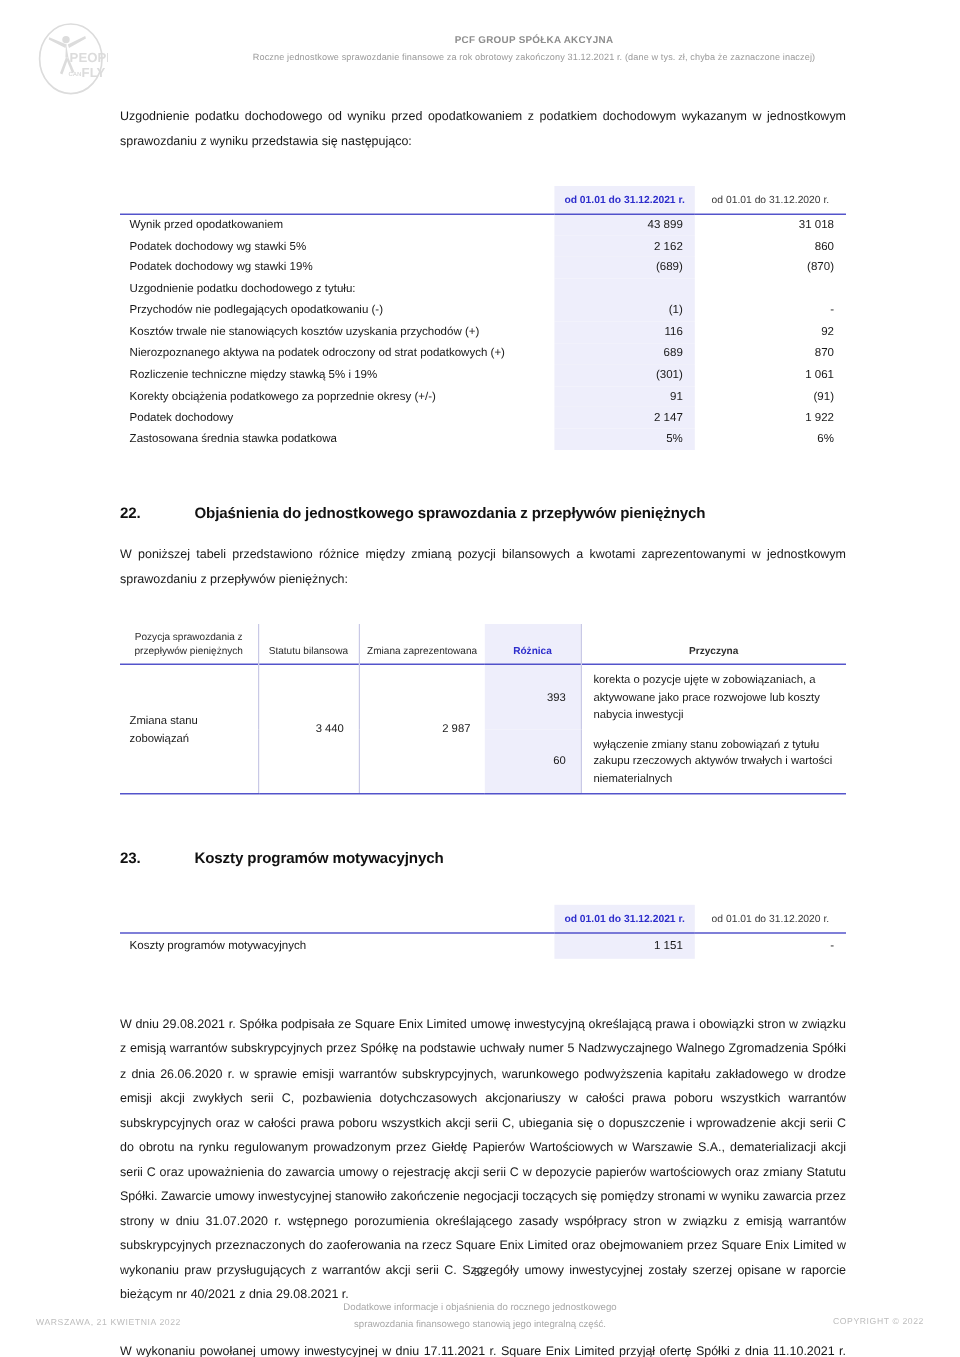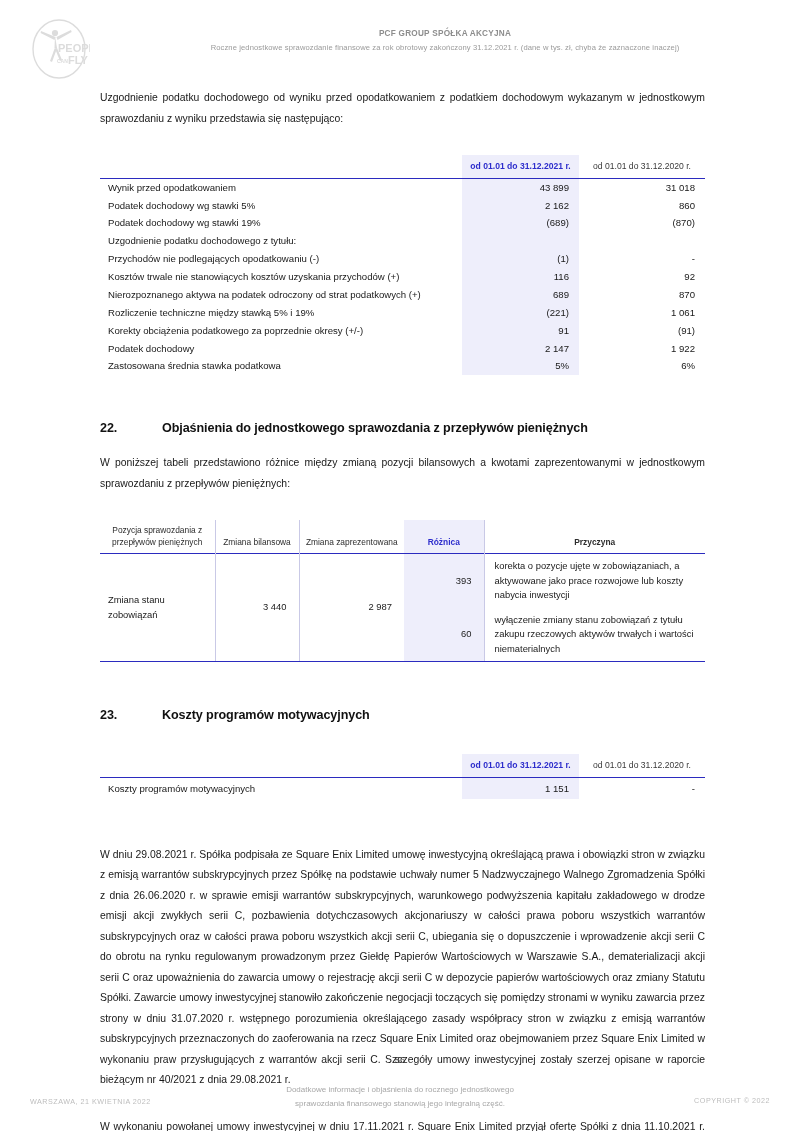--- a/index.html
+++ b/index.html
@@ -306,21 +306,21 @@
         <td class="num col-hl">116</td>
         <td class="num">92</td>
       </tr>
       <tr>
         <td class="lbl two-line" style="vertical-align:middle">Nierozpoznanego aktywa na podatek odroczony od strat podatkowych (+)</td>
         <td class="num col-hl" style="vertical-align:middle">689</td>
         <td class="num" style="vertical-align:middle">870</td>
       </tr>
       <tr>
         <td class="lbl">Rozliczenie techniczne między stawką 5% i 19%</td>
-        <td class="num col-hl">(221)</td>
+        <td class="num col-hl">(301)</td>
         <td class="num">1 061</td>
       </tr>
       <tr>
         <td class="lbl">Korekty obciążenia podatkowego za poprzednie okresy (+/-)</td>
         <td class="num col-hl">91</td>
         <td class="num">(91)</td>
       </tr>
       <tr class="bold">
         <td class="lbl">Podatek dochodowy</td>
         <td class="num col-hl">2 147</td>
@@ -349,21 +349,21 @@
     <colgroup>
       <col style="width:115px">
       <col style="width:84px">
       <col style="width:105px">
       <col style="width:80px">
       <col style="width:221px">
     </colgroup>
     <thead>
       <tr>
         <th>Pozycja sprawozdania z przepływów pieniężnych</th>
-        <th class="vdiv-l">Zmiana bilansowa</th>
+        <th class="vdiv-l">Statutu bilansowa</th>
         <th class="vdiv-l">Zmiana zaprezentowana</th>
         <th class="blue col-hl">Różnica</th>
         <th class="bold-h vdiv-l">Przyczyna</th>
       </tr>
     </thead>
     <tbody>
       <tr class="topline">
         <td class="c-label" rowspan="2">Zmiana stanu zobowiązań</td>
         <td class="c-num vdiv-l" rowspan="2">3 440</td>
         <td class="c-num vdiv-l" rowspan="2">2 987</td>

